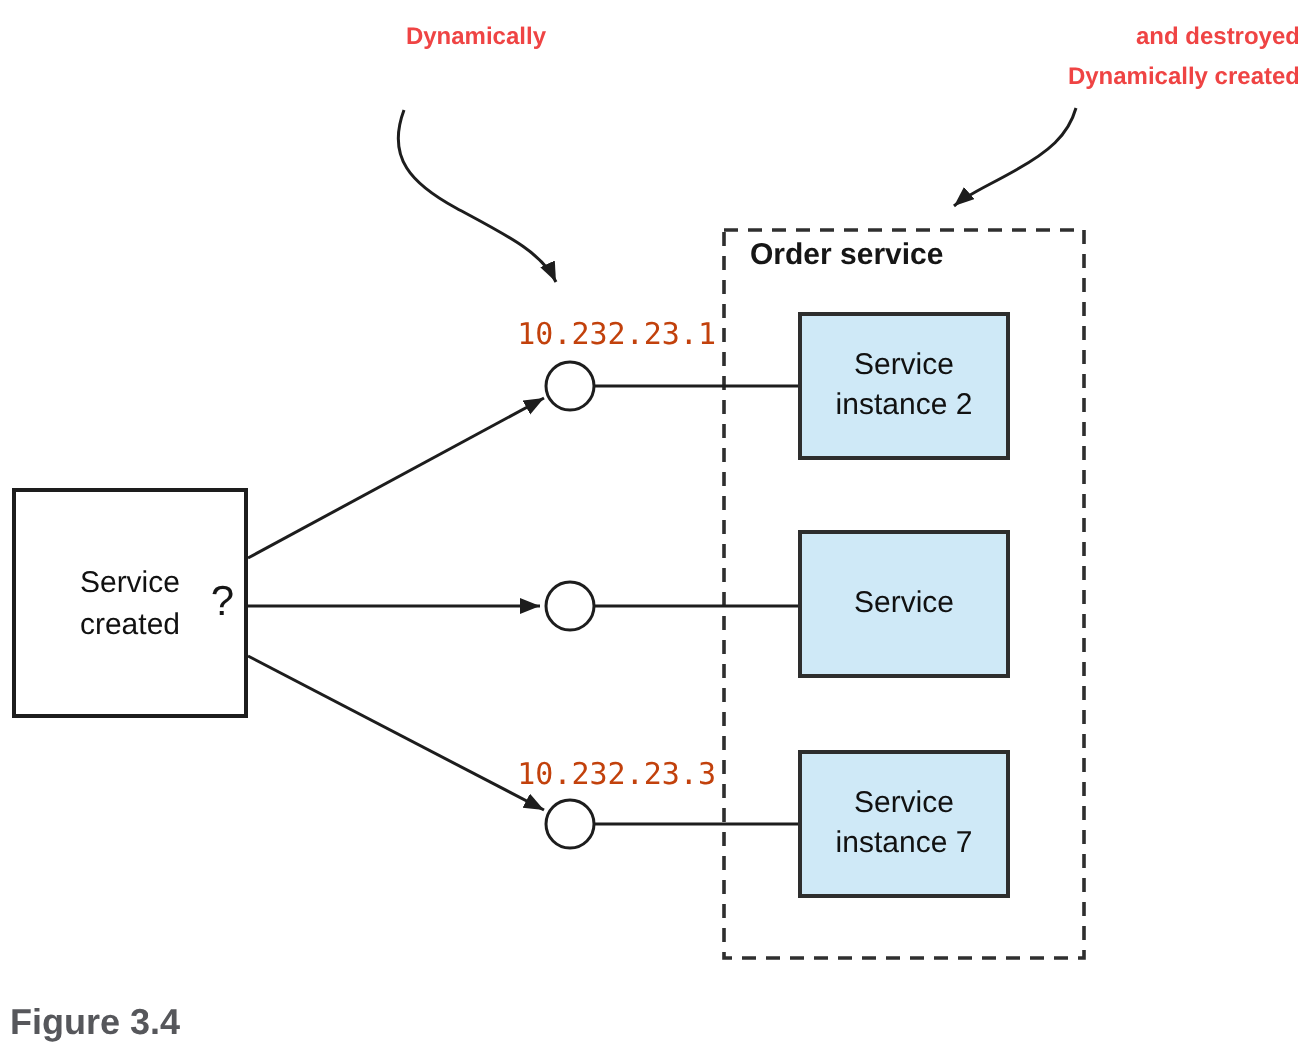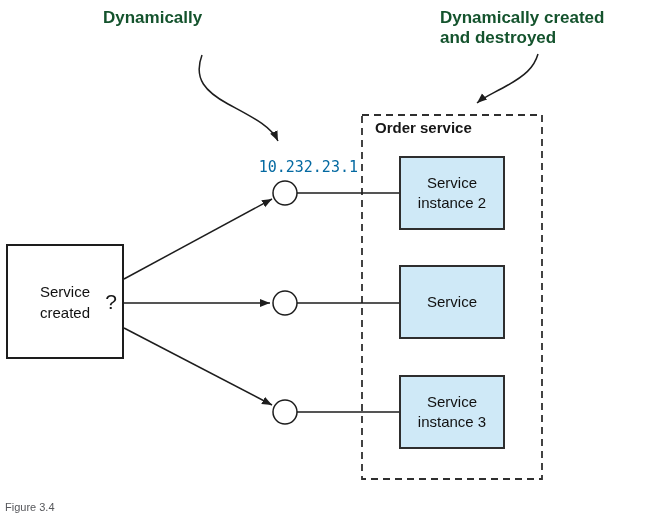--- a/index.html
+++ b/index.html
@@ -3,22 +3,22 @@
 <meta charset="utf-8">
 <style>
   html,body { margin:0; padding:0; background:#ffffff; }
   .stage {
     position:relative; width:649px; height:525px; background:#ffffff;
     font-family:"Liberation Sans", sans-serif; overflow:hidden;
   }
   .svg-layer { position:absolute; left:0; top:0; width:649px; height:525px; }
 
   .annotation {
-    position:absolute; font-weight:bold; font-size:17px; line-height:20px;
-    text-align:left; color:#14532d; white-space:nowrap;
+    position:absolute; font-weight:bold; font-size:12px; line-height:20px;
+    text-align:right; color:#ef4444; white-space:nowrap;
   }
   .annotation span { display:block; }
   .annotation-left  { left:103px; top:8px; width:170px; }
   .annotation-right { left:440px; top:8px; width:210px; }
 
   .dashed-label {
     position:absolute; left:375px; top:119px; font-size:15px; color:#161616;font-weight:bold;
   }
 
   .instance-box {
@@ -39,29 +39,29 @@
     font-size:15px; line-height:21px; color:#111; text-align:center;
   }
   .client-box .label span { display:block; }
   .question-mark {
     position:absolute; right:5px; top:50%; transform:translateY(-54%);
     font-size:21px; color:#161616;
   }
 
   .ip-label {
     position:absolute; left:220px; width:138px; text-align:right;
-    font-family:"DejaVu Sans Mono", monospace; font-size:15px; color:#0369a1;
+    font-family:"DejaVu Sans Mono", monospace; font-size:15px; color:#c2410c;
   }
   .ip-1 { top:158px; }
   .ip-2 { top:270px; }
   .ip-3 { top:378px; }
 
   .caption {
     position:absolute; left:5px; top:501px; display:flex; gap:25px;
-    font-weight:normal; font-size:11px; color:#56575b; white-space:nowrap;
+    font-weight:bold; font-size:18px; color:#56575b; white-space:nowrap;
   }
 </style>
 </head>
 <body>
 
 <div class="stage">
 
   <svg class="svg-layer" width="649" height="525" viewBox="0 0 649 525" xmlns="http://www.w3.org/2000/svg">
     <defs>
       <marker id="ah" markerUnits="userSpaceOnUse" markerWidth="12" markerHeight="10" refX="10" refY="4" orient="auto">
@@ -84,51 +84,52 @@
 
     <circle cx="285" cy="193" r="12" fill="#ffffff" stroke="#1d1d1d" stroke-width="1.5"></circle>
     <circle cx="285" cy="303" r="12" fill="#ffffff" stroke="#1d1d1d" stroke-width="1.5"></circle>
     <circle cx="285" cy="412" r="12" fill="#ffffff" stroke="#1d1d1d" stroke-width="1.5"></circle>
   </svg>
 
   <div class="annotation annotation-left">
     <span>Dynamically</span>
   </div>
   <div class="annotation annotation-right">
+    <span>and destroyed</span>
     <span>Dynamically created</span>
-    <span>and destroyed</span>
   </div>
 
   <div class="dashed-label">Order service</div>
 
   <div class="client-box">
     <div class="label">
       <span>Service</span>
       <span>created</span>
     </div>
     <span class="question-mark">?</span>
   </div>
 
   <div class="ip-label ip-1">10.232.23.1</div>
+  <div class="ip-label ip-3">10.232.23.3</div>
 
   <div class="instance-box instance-1">
     <div>
       <span>Service</span>
       <span>instance 2</span>
     </div>
   </div>
   <div class="instance-box instance-2">
     <div>
       <span>Service</span>
     </div>
   </div>
   <div class="instance-box instance-3">
     <div>
       <span>Service</span>
-      <span>instance 3</span>
+      <span>instance 7</span>
     </div>
   </div>
 
   <div class="caption">
     <span>Figure 3.4</span>
   </div>
 
 </div>
 
 </body></html>

